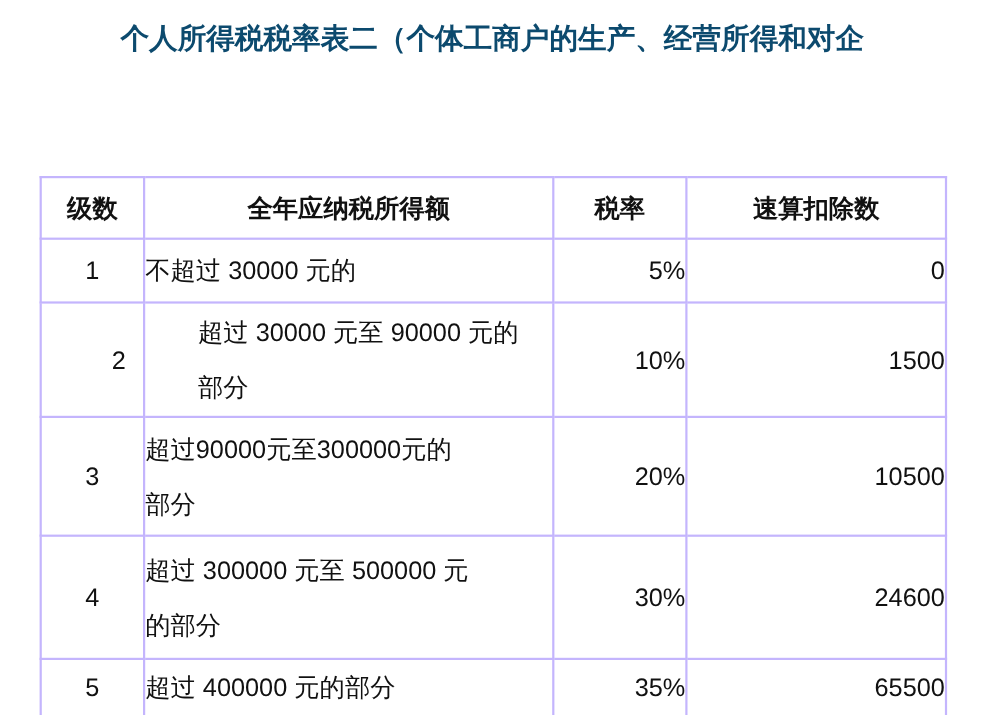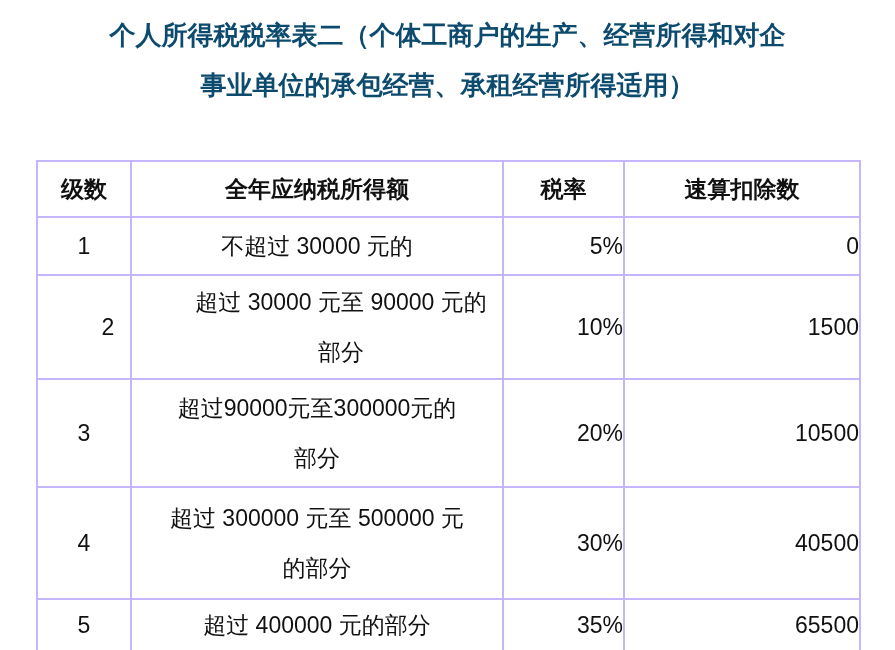--- a/index.html
+++ b/index.html
@@ -51,21 +51,21 @@
   }
   tr.r1 td { height: 56px; }
   tr.r2 td { height: 102px; padding-left: 48px; }
   tr.r3 td { height: 106px; margin-left: 12px; }
   tr.r4 td { height: 110px; }
   tr.r5 td { height: 50px; }
   td.level {
     text-align: center;
   }
   td.income {
-    text-align: center;
+    text-align: left;
     padding-left: 10px;
     padding-right: 2px;
     white-space: pre-line;
     line-height: 50px;
   }
   td.rate {
     text-align: right;
     padding-right: 9px;
   }
   td.deduction {
@@ -73,21 +73,20 @@
     padding-right: 7px;
   }
 </style>
 </head>
 <body>
 
 <div class="page">
 
   <div class="doc-title">
     <div>个人所得税税率表二（个体工商户的生产、经营所得和对企</div>
-    <div>事业单位的承包经营、承租经营所得适用）</div>
   </div>
 
   <table class="tax-table">
     <colgroup>
       <col style="width:94px">
       <col style="width:372px">
       <col style="width:121px">
       <col style="width:236px">
     </colgroup>
     <thead>
@@ -117,21 +116,21 @@
         <td class="income">超过90000元至300000元的
 部分</td>
         <td class="rate">20%</td>
         <td class="deduction">10500</td>
       </tr>
       <tr class="r4">
         <td class="level">4</td>
         <td class="income">超过 300000 元至 500000 元
 的部分</td>
         <td class="rate">30%</td>
-        <td class="deduction">40500</td>
+        <td class="deduction">24600</td>
       </tr>
       <tr class="r5">
         <td class="level">5</td>
         <td class="income">超过 400000 元的部分</td>
         <td class="rate">35%</td>
         <td class="deduction">65500</td>
       </tr>
     </tbody>
   </table>
 

